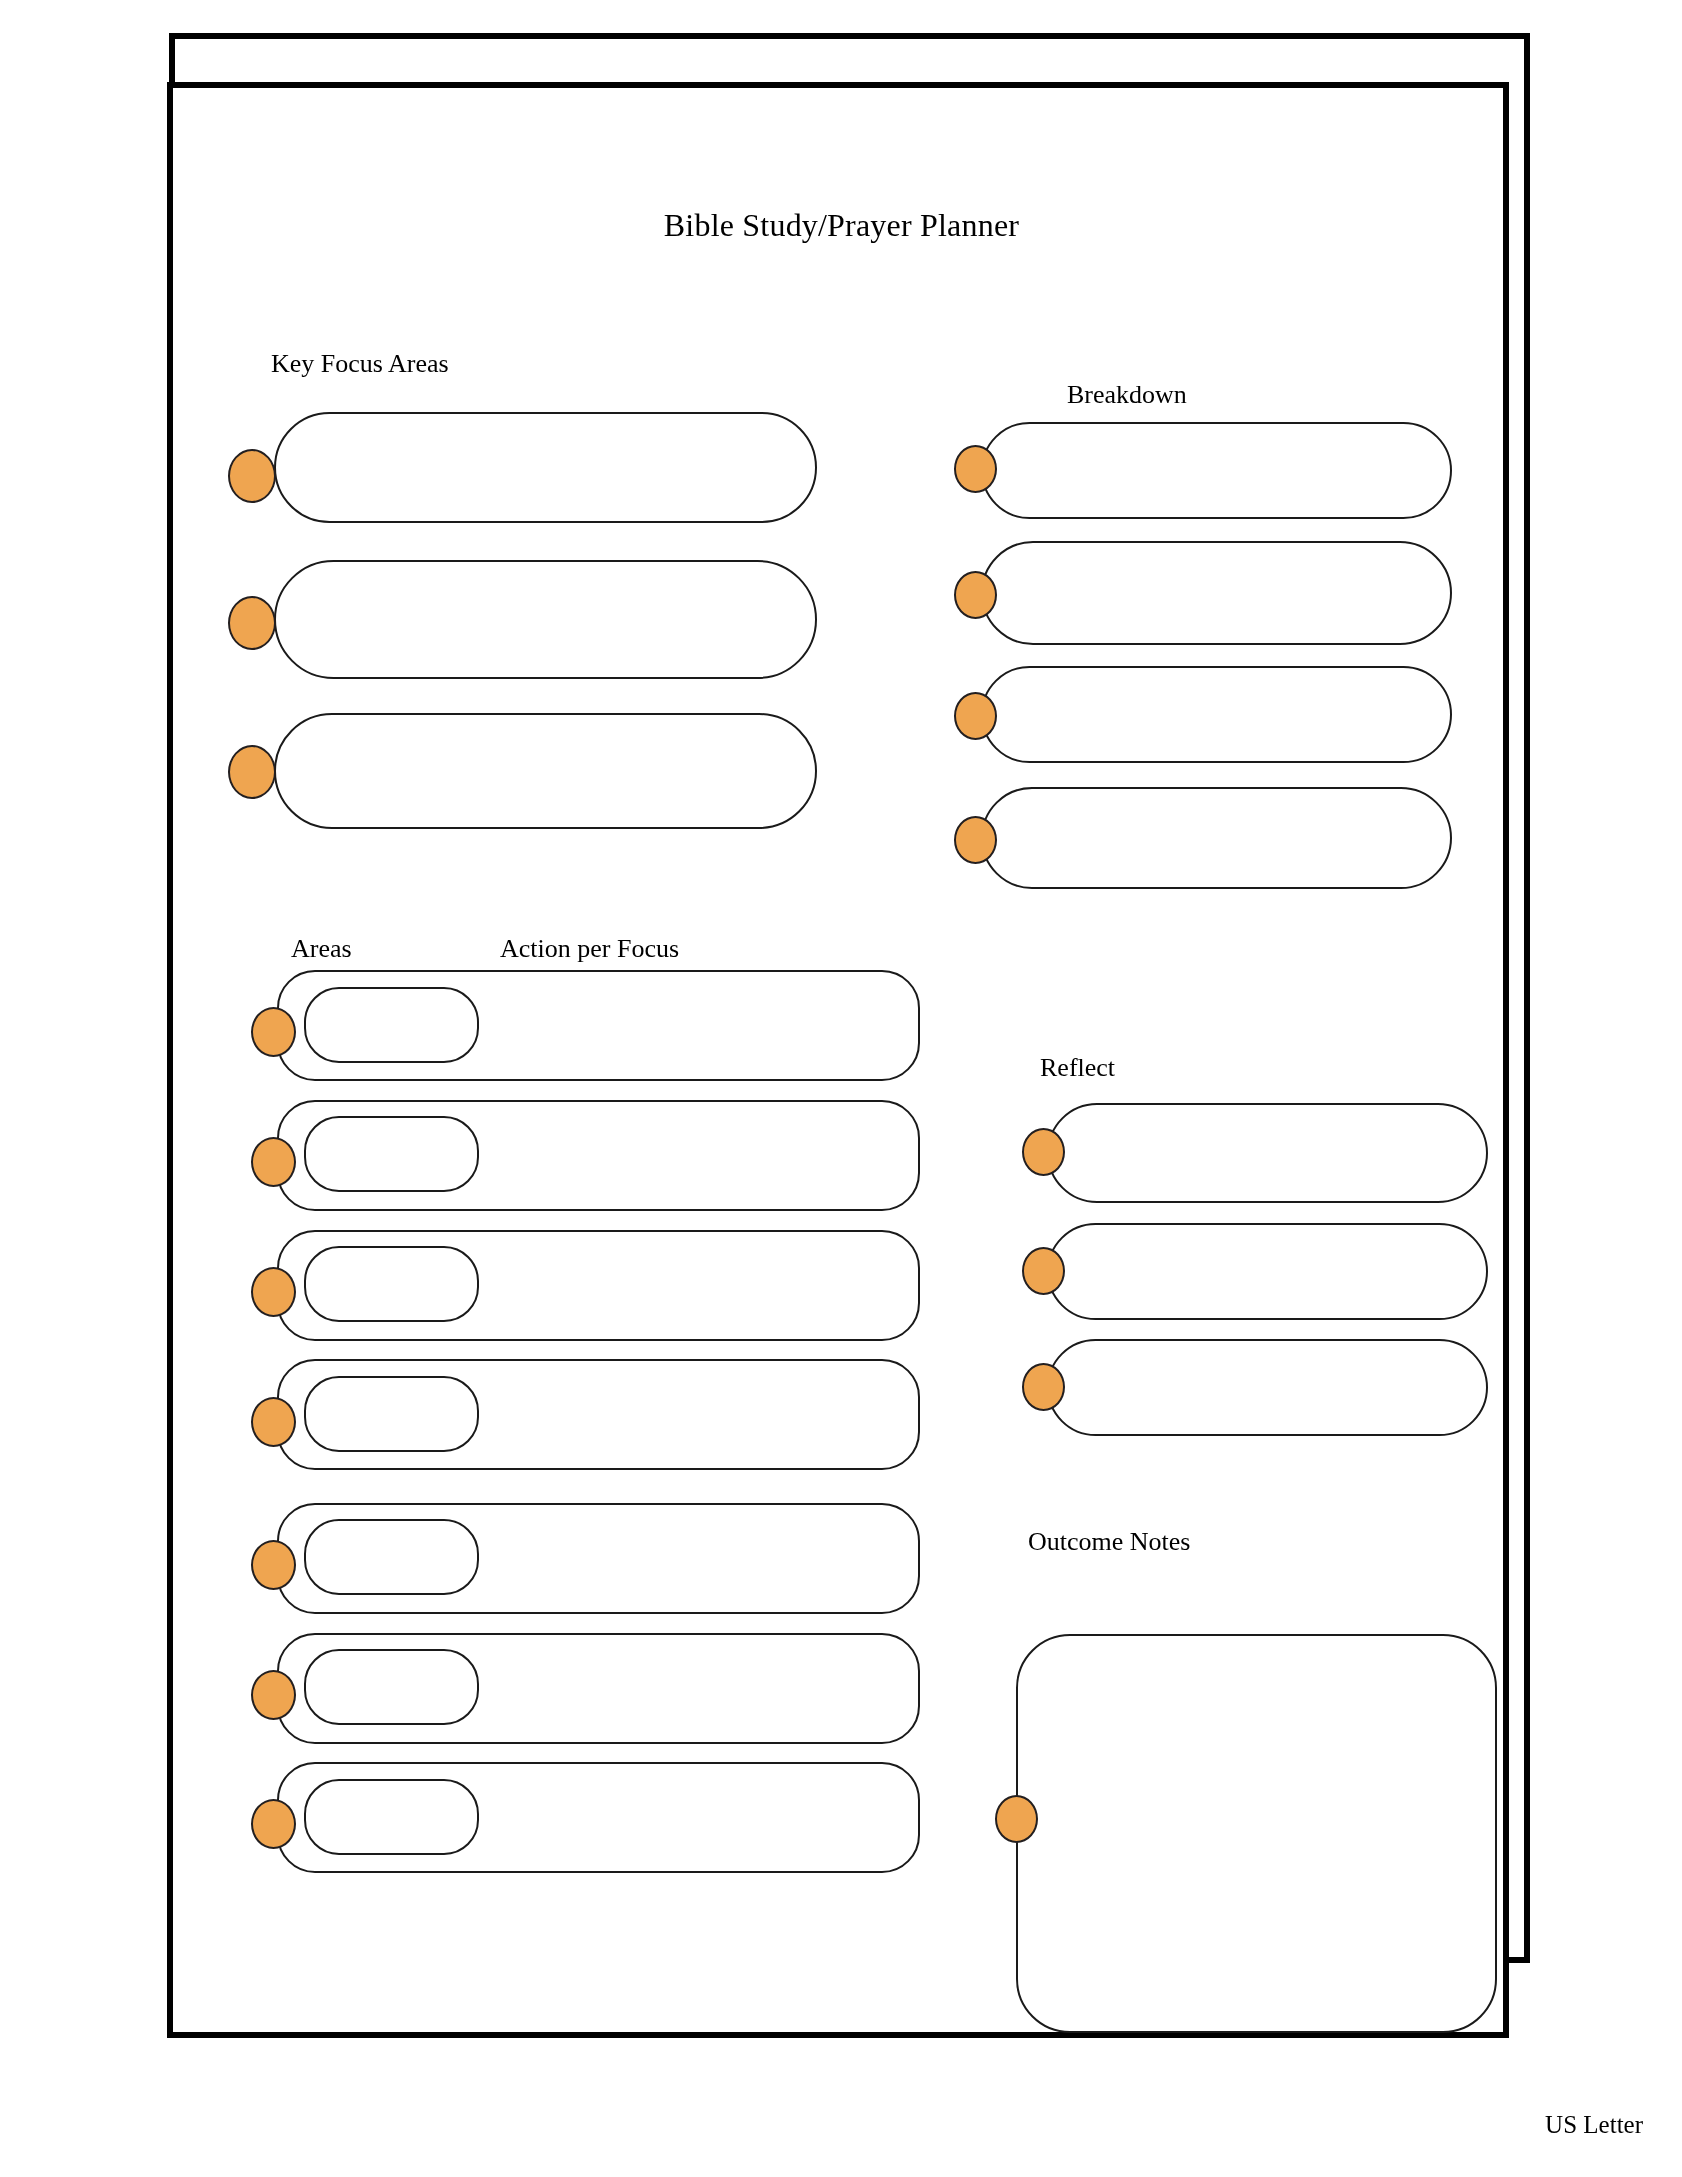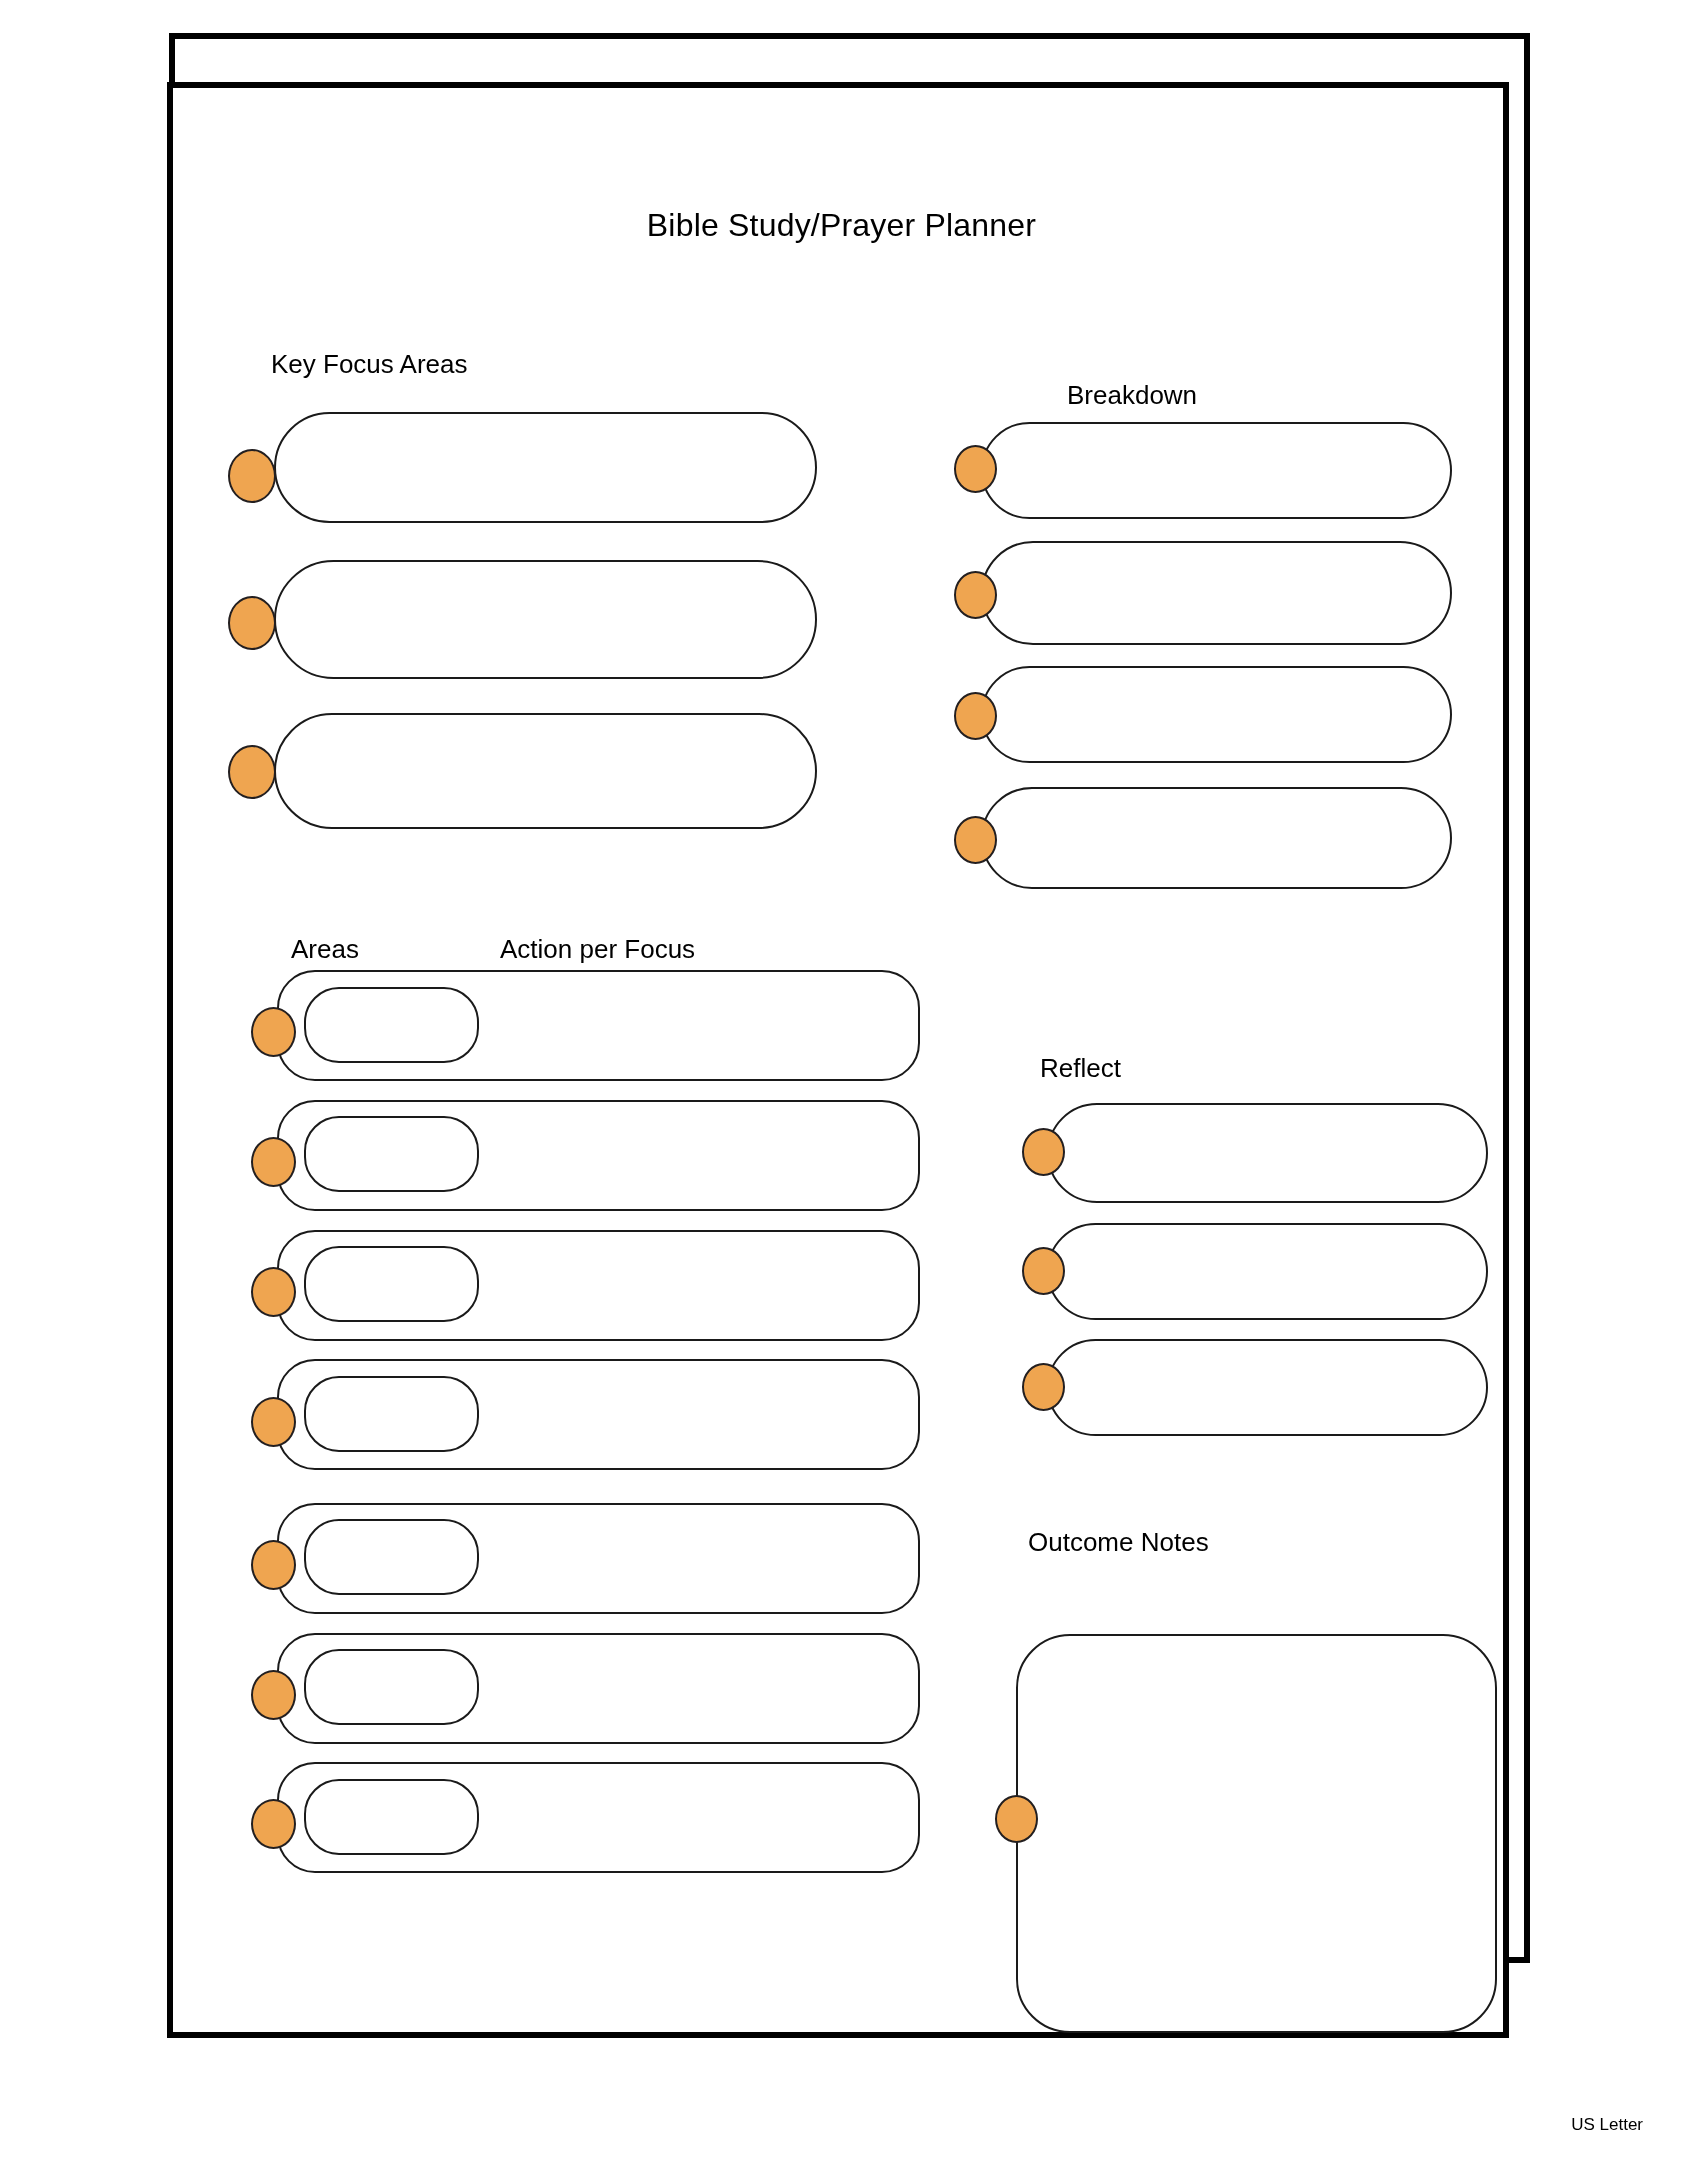--- a/index.html
+++ b/index.html
@@ -46,20 +46,21 @@
 
   
   .content {
     position: absolute;
     left: 0;
     top: 0;
     width: 1683px;
     height: 1675px;
     z-index: 3;
     pointer-events: none;
+    font-family: Liberation Serif, serif;
   }
   .content > * { pointer-events: auto; }
 
   .doc-title {
     position: absolute;
     left: 0;
     top: 206px;
     width: 1683px;
     text-align: center;
     font-size: 32px;
@@ -108,21 +109,21 @@
     position: absolute;
     box-sizing: border-box;
     border: 2.2px solid #231f20;
     border-radius: 50%;
   }
 
   .footer-note {
     position: absolute;
     right: 40px;
     top: 2110px;
-    font-size: 17px;
+    font-size: 25px;
     line-height: 29px;
     white-space: nowrap;
     text-align: right;
   }
 </style>
 </head>
 <body>
 
 <div id="canvas">
 

